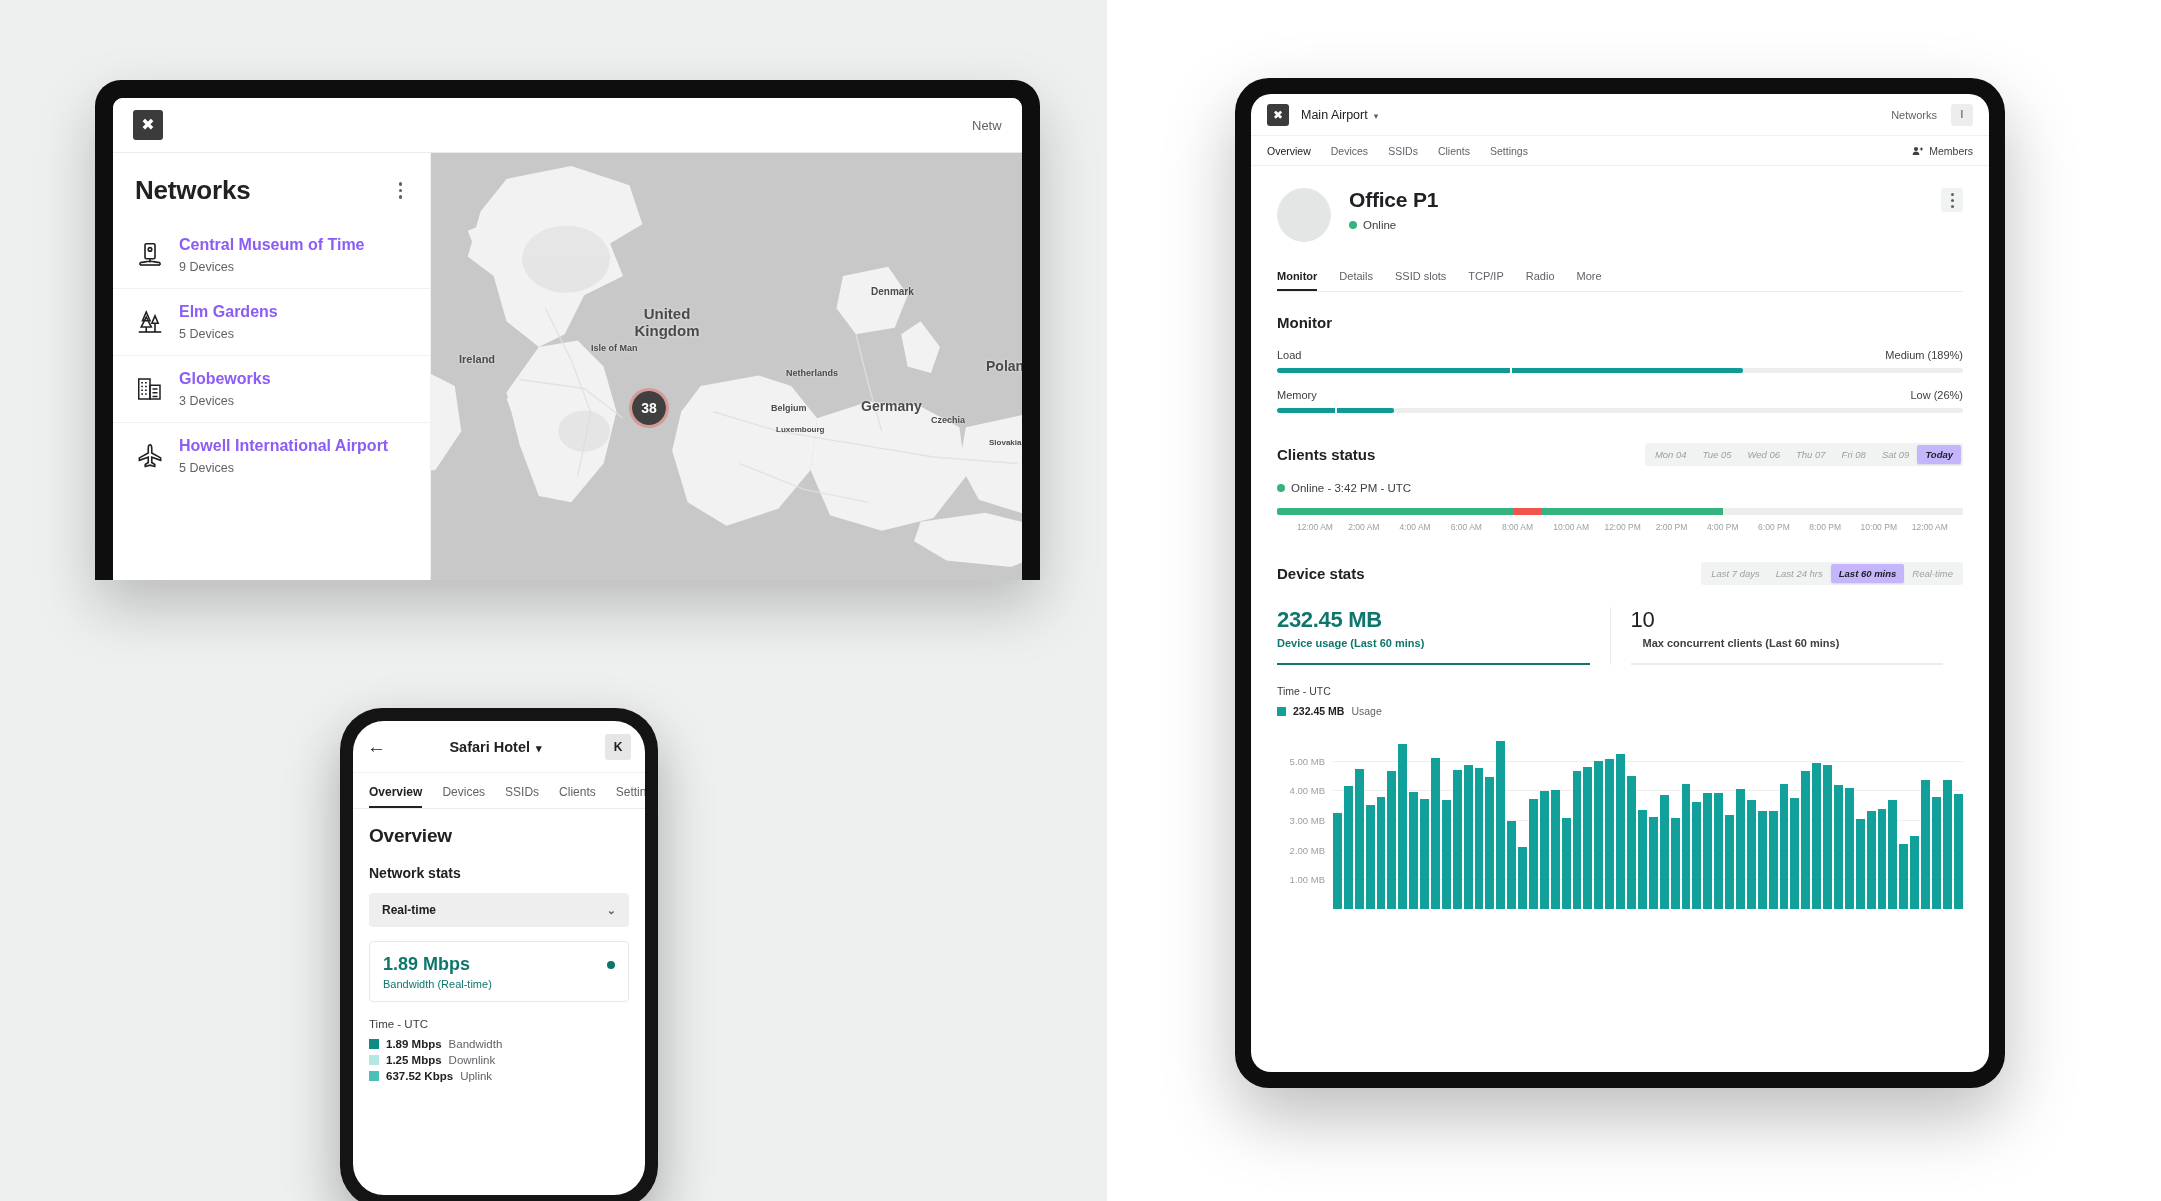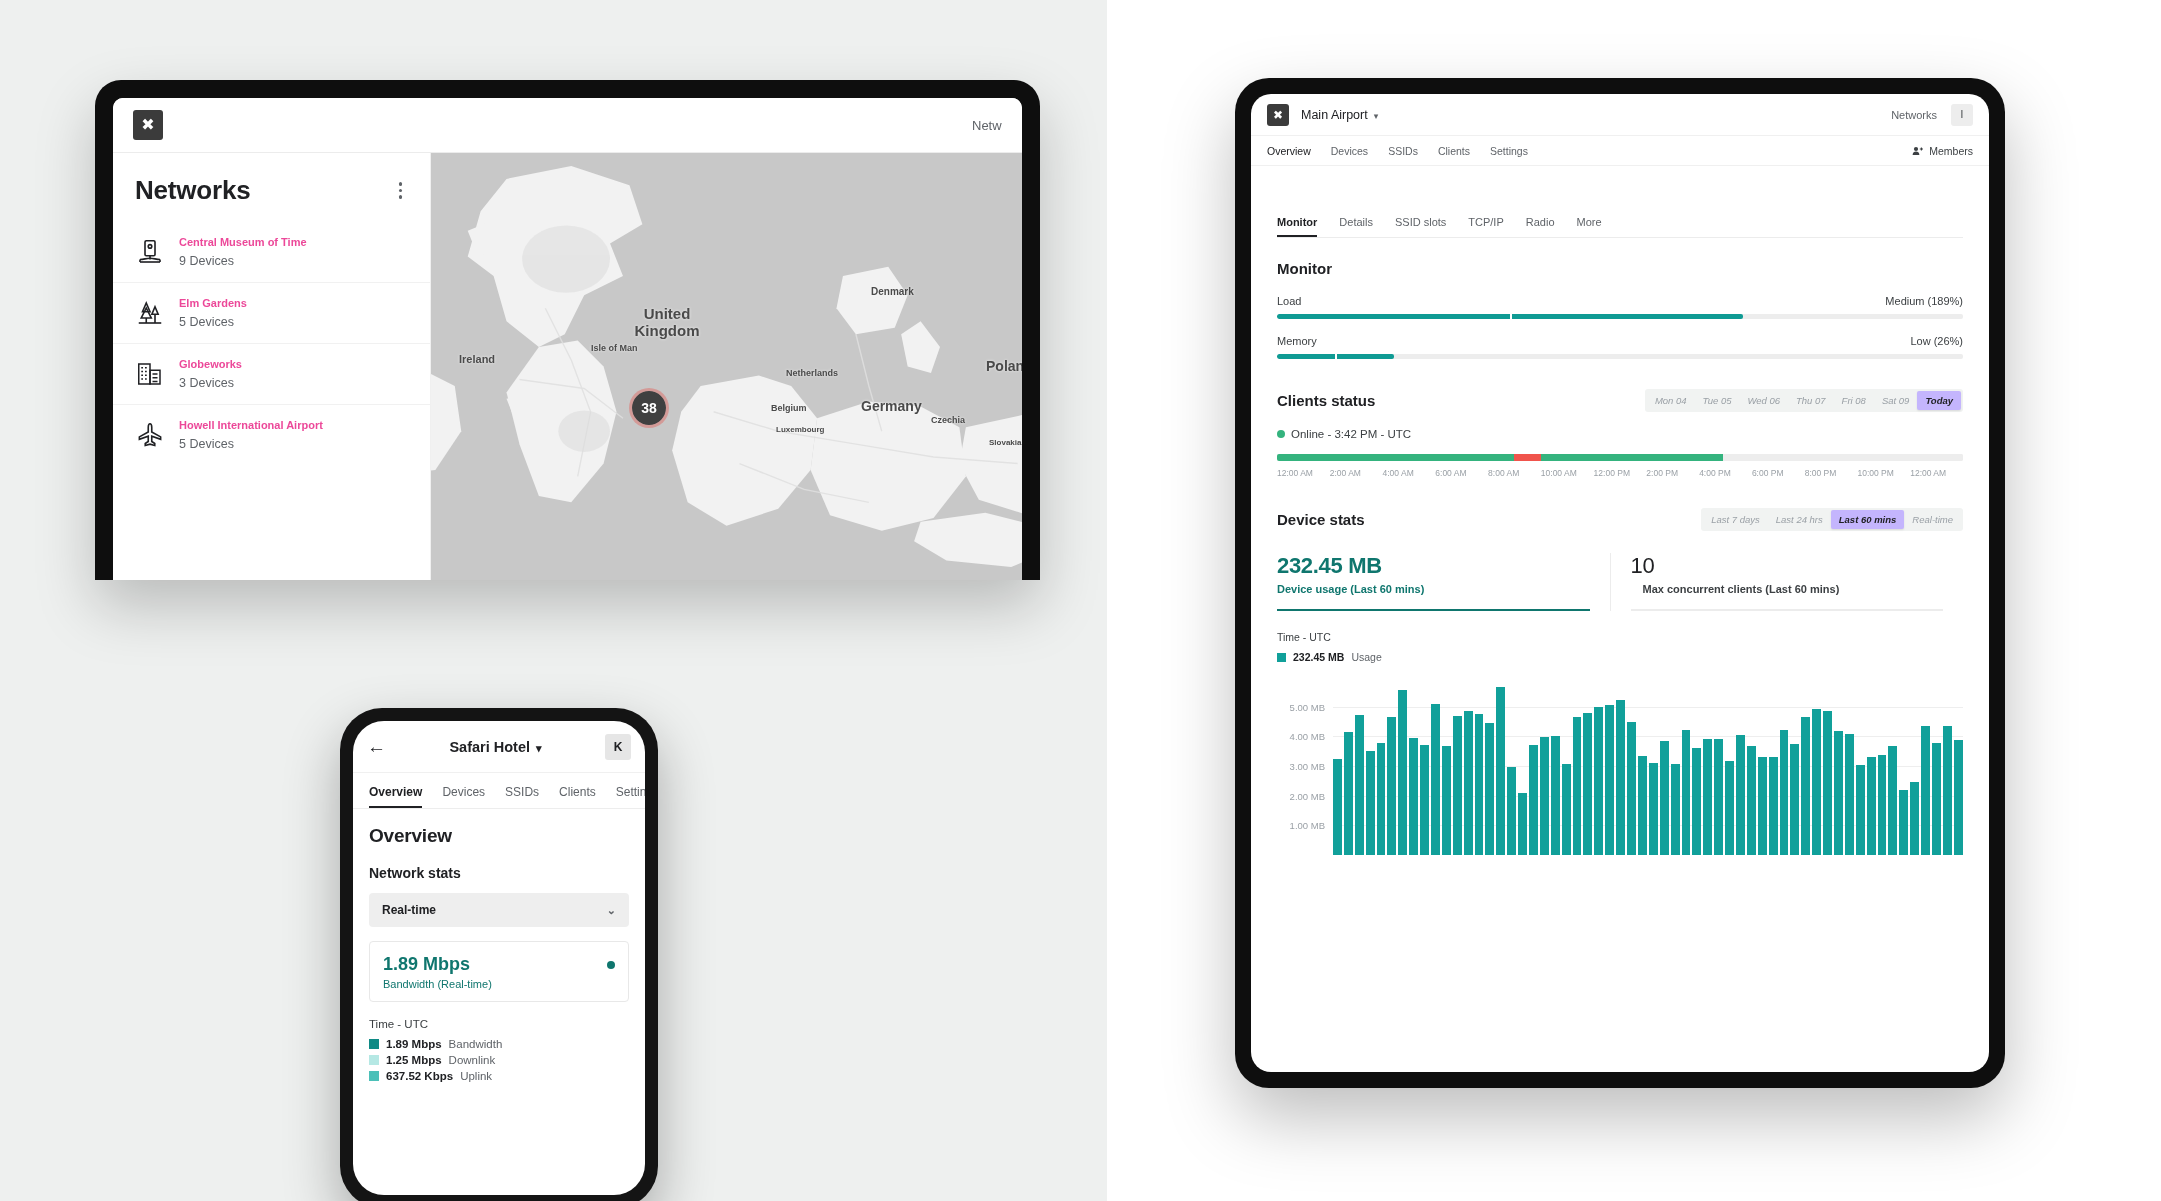--- a/index.html
+++ b/index.html
@@ -62,21 +62,21 @@
   .tl-list-head h1 { font-size: 26px; font-weight: 700; color: #202124; letter-spacing: -.2px; }
   .kebab { margin-left: auto; display:flex; flex-direction:column; gap:3px; padding: 4px 6px; cursor: pointer;}
   .kebab i { width: 3.5px; height: 3.5px; border-radius: 50%; background: #5f6368; display: block;}
   .net-row {
     display: flex; align-items: center; gap: 14px;
     padding: 14px 22px; border-top: 1px solid #f1f1f1; cursor: pointer;
   }
   .net-row:first-of-type { border-top: none; }
   .net-ico { width: 30px; height: 30px; flex: 0 0 30px; color:#202124; }
   .net-ico svg { width: 100%; height: 100%; display: block; }
-  .net-name { font-size: 11px; font-weight: 700; color: #ec4899; margin-bottom: 6px; }
+  .net-name { font-size: 16px; font-weight: 700; color: #8b5cf6; margin-bottom: 6px; }
   .net-sub { font-size: 12.5px; color: #5f6368; }
 
   
   .tl-map { flex: 1; position: relative; background: #c8c8c8; overflow: hidden; }
   .tl-map svg { position:absolute; inset:0; width: 100%; height: 100%; }
   .map-label {
     position: absolute; color: #4a4a4a; font-weight: 700;
     text-shadow: 0 0 3px rgba(255,255,255,.75); pointer-events: none;
   }
   .cluster {
@@ -200,21 +200,21 @@
   .seg-group { display: flex; background: #f1f3f2; border-radius: 3px; padding: 2px; }
   .seg {
     font-size: 9.5px; color: #9aa0a6; padding: 4px 8px; border-radius: 2px; cursor: pointer;
     white-space: nowrap;
     font-style: italic;
   }
   .seg.active { background: #c4b5fd; color: #202124; font-weight: 700; box-shadow: 0 1px 2px rgba(0,0,0,.10); }
 
   .timeline { height: 7px; border-radius: 2px; background: #ededed; display:flex; overflow:hidden; }
   .tl-seg { height: 100%; }
-  .tl-ticks { display:flex; margin-top: 7px; }
+  .tl-ticks { display:flex; margin-top: 7px; margin-left: 20px; }
   .tl-ticks span { flex:1; font-size: 8.5px; color: #9aa0a6; text-align: left; white-space: nowrap;}
 
   .stats-grid { display: flex; margin-top: 22px; }
   .stat-col { flex: 1; padding-right: 20px; }
   .stat-col + .stat-col { border-left: 1px solid #ececec; padding-left: 20px; }
   .stat-big { font-size: 22px; font-weight: 700; color: #0f766e; letter-spacing: -.3px;}
   .stat-big.plain { color: #202124; font-weight: 400; }
   .stat-sub { font-size: 11px; color: #0f766e; margin-top: 4px; font-weight: 600;}
   .stat-sub.plain { color: #3c4043; font-weight: 700; margin-left: 12px; }
   .stat-rule { height: 2px; background: #0f766e; margin-top: 14px; }
@@ -463,20 +463,35 @@
           <circle cx="4" cy="3" r="2.1" fill="#3c4043"></circle>
           <path d="M0.6 9 C0.8 6.4 2.2 5.6 4 5.6 C5.8 5.6 7.2 6.4 7.4 9 Z" fill="#3c4043"></path>
           <path d="M9.4 1.4 v3.2 M7.8 3 h3.2" stroke="#3c4043" stroke-width="1.1" fill="none"></path>
         </svg>
         <span>Members</span>
       </span>
     </div>
 
     <div class="tr-main">
 
+      <div class="dev-head">
+        <div class="dev-img"></div>
+        <div>
+          <div class="dev-title">Office P1</div>
+          <div class="dev-status">
+            <span class="dot-green"></span>
+            <span>Online</span>
+          </div>
+        </div>
+        <div class="dev-kebab">
+            <i></i>
+            <i></i>
+            <i></i>
+          </div>
+      </div>
 
       <div class="dev-tabs">
         <span class="tab active">Monitor</span>
         <span class="tab">Details</span>
         <span class="tab">SSID slots</span>
         <span class="tab">TCP/IP</span>
         <span class="tab">Radio</span>
         <span class="tab">More</span>
       </div>
 

